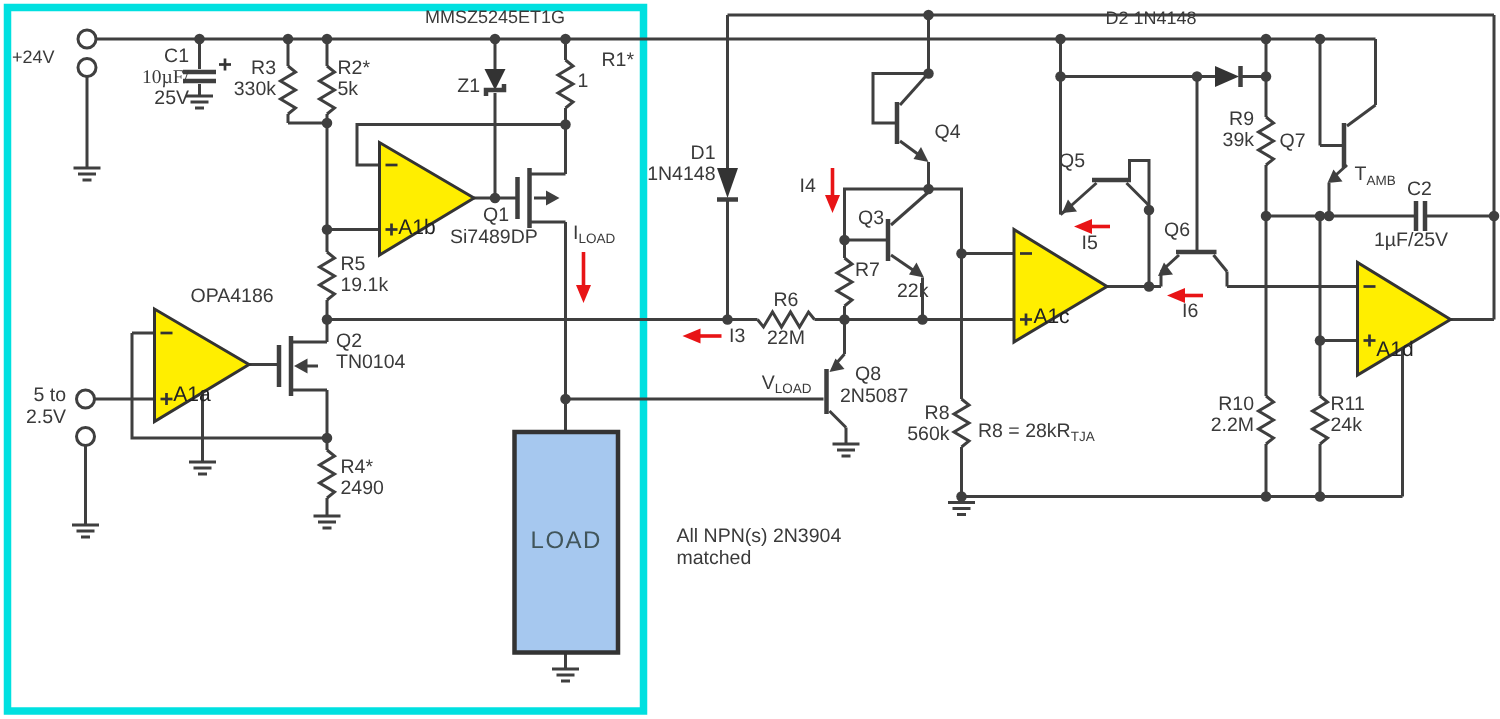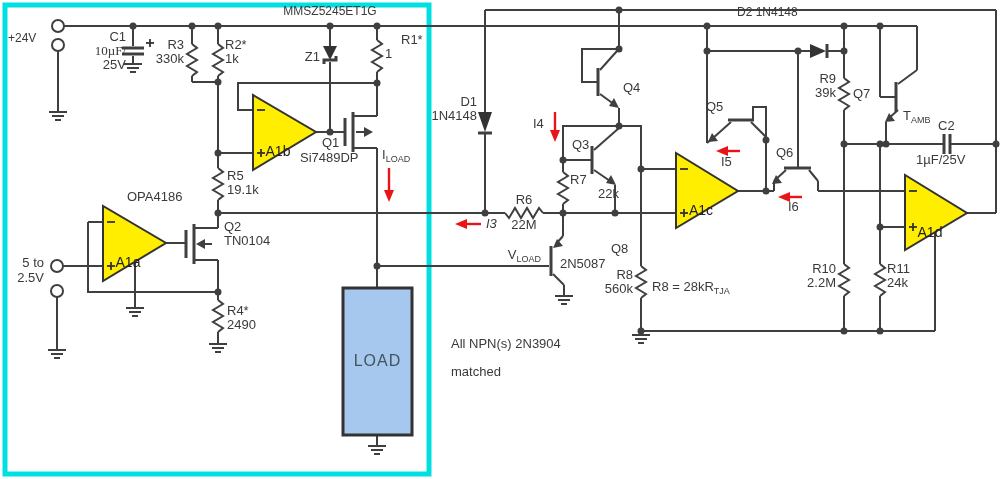--- a/index.html
+++ b/index.html
@@ -369,21 +369,21 @@
   </g>
 </svg>
 
 <div class="lbl big" style="left:8px;top:31px;">+24V</div>
 <div class="lbl right" style="left:86px;top:30px;width:40px;">C1</div>
 <div class="lbl right" style="left:78px;top:44px;width:48px;font-family:Liberation Serif, serif;">10µF/</div>
 <div class="lbl right" style="left:78px;top:58px;width:48px;">25V</div>
 <div class="lbl right" style="left:146px;top:38px;width:38px;">R3</div>
 <div class="lbl right" style="left:140px;top:52px;width:44px;">330k</div>
 <div class="lbl" style="left:225px;top:38px;">R2*</div>
-<div class="lbl" style="left:225px;top:52px;">1k</div>
+<div class="lbl" style="left:225px;top:52px;">5k</div>
 <div class="lbl big center" style="left:255px;top:4px;width:150px;">MMSZ5245ET1G</div>
 <div class="lbl right" style="left:290px;top:50px;width:30px;">Z1</div>
 <div class="lbl" style="left:385px;top:33px;margin-left:16px;">R1*</div>
 <div class="lbl" style="left:385px;top:47px;">1</div>
 <div class="lbl opamp center" style="left:256px;top:124px;width:44px;">A1b</div>
 <div class="lbl" style="left:322px;top:136px;">Q1</div>
 <div class="lbl" style="left:300px;top:151px;text-align:right;">Si7489DP</div>
 <div class="lbl" style="left:382px;top:148px;"><span>I</span><span class="sub">LOAD</span></div>
 <div class="lbl" style="left:127px;top:190px;">OPA4186</div>
 <div class="lbl opamp center" style="left:106px;top:235px;width:44px;">A1a</div>
@@ -393,30 +393,30 @@
 <div class="lbl" style="left:224px;top:234px;">TN0104</div>
 <div class="lbl" style="left:227px;top:169px;">R5</div>
 <div class="lbl" style="left:227px;top:183px;">19.1k</div>
 <div class="lbl" style="left:227px;top:304px;">R4*</div>
 <div class="lbl" style="left:227px;top:318px;">2490</div>
 <div class="loadtxt" style="left:343px;top:352px;width:69px;text-align:center;">LOAD</div>
 <div class="lbl right" style="left:437px;top:95px;width:40px;">D1</div>
 <div class="lbl right" style="left:429px;top:109px;width:48px;">1N4148</div>
 <div class="lbl center" style="left:506px;top:193px;width:36px;">R6</div>
 <div class="lbl center" style="left:506px;top:218px;width:36px;">22M</div>
-<div class="lbl" style="left:486px;top:217px;font-style:italic;">I3</div>
+<div class="lbl" style="left:486px;top:217px;">I3</div>
 <div class="lbl" style="left:533px;top:117px;">I4</div>
 <div class="lbl" style="left:572px;top:138px;">Q3</div>
 <div class="lbl" style="left:570px;top:173px;">R7</div>
 <div class="lbl" style="left:570px;top:187px;margin-left:28px;">22k</div>
 <div class="lbl" style="left:623px;top:81px;">Q4</div>
 <div class="lbl right" style="left:497px;top:248px;width:44px;"><span>V</span><span class="sub">LOAD</span></div>
-<div class="lbl" style="left:570px;top:242px;margin-left:41px;">Q8</div>
+<div class="lbl" style="left:570px;top:242px;">Q8</div>
 <div class="lbl" style="left:560px;top:257px;">2N5087</div>
-<div class="lbl" style="left:451px;top:337px;text-align:right;">All NPN(s) 2N3904</div>
+<div class="lbl" style="left:451px;top:350px;text-align:right;">All NPN(s) 2N3904</div>
 <div class="lbl" style="left:451px;top:365px;">matched</div>
 <div class="lbl right" style="left:593px;top:268px;width:40px;">R8</div>
 <div class="lbl right" style="left:585px;top:282px;width:48px;">560k</div>
 <div class="lbl" style="left:652px;top:280px;"><span>R8 = 28kR</span><span class="sub">TJA</span></div>
 <div class="lbl opamp center" style="left:679px;top:183px;width:44px;">A1c</div>
 <div class="lbl" style="left:706px;top:100px;">Q5</div>
 <div class="lbl" style="left:721px;top:155px;">I5</div>
 <div class="lbl" style="left:776px;top:146px;">Q6</div>
 <div class="lbl" style="left:788px;top:200px;">I6</div>
 <div class="lbl big" style="left:737px;top:5px;">D2  1N4148</div>

